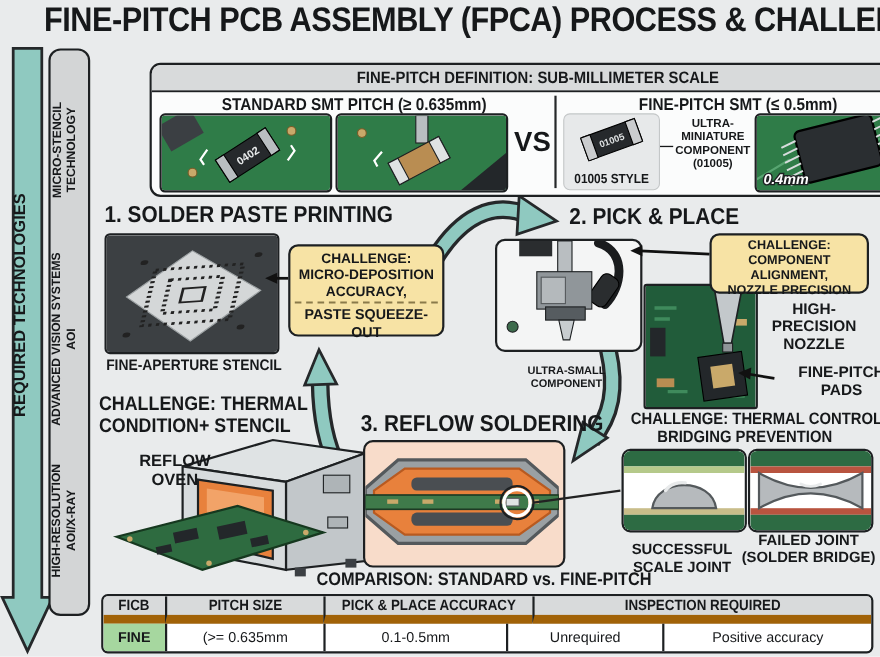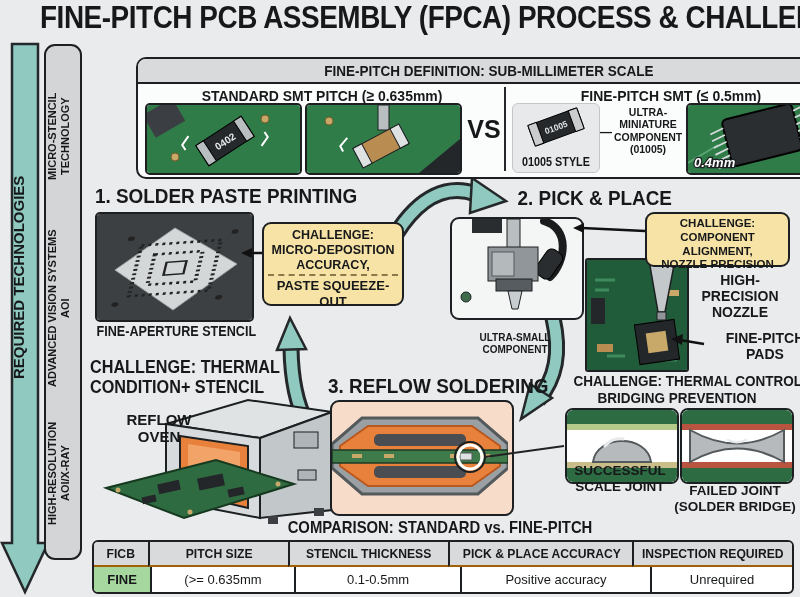--- a/index.html
+++ b/index.html
@@ -12,21 +12,21 @@
   .ctr{text-align:center;}
   .vtext{writing-mode:vertical-rl;transform:rotate(180deg);text-align:center;font-weight:bold;}
   .vtext span{display:block;}
   .panel{background:#fbfcfc;border:2px solid #1d2022;border-radius:10px;}
   .challenge{background:#f7e3a5;border:2px solid #1d2022;border-radius:9px;text-align:center;font-weight:bold;}
   .imgbox{border:2px solid #1d2022;border-radius:5px;overflow:hidden;}
   .tbl{position:absolute;display:flex;flex-direction:column;border:2px solid #1d2022;border-radius:6px;overflow:hidden;background:#fff;}
   .trow{display:flex;flex:1;}
   .tcell{display:flex;align-items:center;justify-content:center;border-left:2px solid #1d2022;font-size:13px;}
   .tcell:first-child{border-left:none;}
-  .thead .tcell{background:#d8dadb;font-weight:bold;border-bottom:2px solid #a16207;font-size:13.5px;text-align:right;}
+  .thead .tcell{background:#d8dadb;font-weight:bold;border-bottom:8px solid #a16207;font-size:13.5px;text-align:right;}
   .c0{width:56px;}.c1{width:142px;}.c2{width:164px;}.c3{width:188px;}.c4{flex:1;}
   svg{display:block;}
 </style>
 </head>
 <body>
 
 <div id="canvas">
 
   <div class="abs b condc ctr" style="left:0;top:5;width:800px;font-size:31px;letter-spacing:-0.5px;">FINE-PITCH PCB ASSEMBLY (FPCA) PROCESS &amp; CHALLENGES</div>
 
@@ -288,21 +288,21 @@
     <svg width="110" height="72" viewBox="0 0 110 72">
       <rect width="110" height="72" fill="#fff"></rect>
       <rect x="0" y="0" width="110" height="14" fill="#2d6b43"></rect>
       <rect x="0" y="14" width="110" height="6" fill="#b8543f"></rect>
       <rect x="0" y="52" width="110" height="6" fill="#b8543f"></rect>
       <rect x="0" y="58" width="110" height="14" fill="#2d6b43"></rect>
       <path d="M8,20 C40,38 70,38 102,20 L102,52 C70,34 40,34 8,52 Z" fill="#b6babd" stroke="#54595c" stroke-width="2"></path>
       <path d="M46,30 C52,33 58,33 64,30" fill="none" stroke="#e8eaeb" stroke-width="2.5" stroke-linecap="round"></path>
     </svg>
   </div>
-  <div class="abs b ctr" style="left:560px;top:463px;width:120px;font-size:13.5px;line-height:1.15;z-index:3;">
+  <div class="abs b ctr" style="left:560px;top:492px;width:120px;font-size:13.5px;line-height:1.15;z-index:3;">
     <span style="display:block">SUCCESSFUL</span>
     <span style="display:block">SCALE JOINT</span>
   </div>
   <div class="abs b ctr" style="left:672px;top:483px;width:126px;font-size:13.5px;line-height:1.15;z-index:3;">
     <span style="display:block">FAILED JOINT</span>
     <span style="display:block">(SOLDER BRIDGE)</span>
   </div>
 
   <svg class="abs" width="800" height="597" viewBox="0 0 800 597" style="left:0;top:0;z-index:4;pointer-events:none;">
     <path d="M262,253 L250,253" stroke="#111" stroke-width="2.5"></path>
@@ -318,42 +318,39 @@
 
   <div class="abs b ctr condc" style="left:240px;top:518px;width:400px;font-size:16.5px;z-index:3;">COMPARISON: STANDARD vs. FINE-PITCH</div>
   <div class="tbl" style="left:92px;top:540px;width:698px;height:50px;z-index:3;">
     <div class="trow thead">
       <div class="tcell c0">
           <span class="condc">FICB</span>
         </div>
       <div class="tcell c1">
           <span class="condc">PITCH SIZE</span>
         </div>
-      <div class="tcell c2">
-          <span class="condc">STENCIL THICKNESS</span>
-        </div>
       <div class="tcell c3">
           <span class="condc">PICK &amp; PLACE ACCURACY</span>
         </div>
       <div class="tcell c4">
           <span class="condc">INSPECTION REQUIRED</span>
         </div>
     </div>
     <div class="trow">
       <div class="tcell c0 b" style="background:#a6d79f;">
           <span>FINE</span>
         </div>
       <div class="tcell c1">
           <span>(&gt;= 0.635mm</span>
         </div>
       <div class="tcell c2">
           <span>0.1-0.5mm</span>
         </div>
+      <div class="tcell c4">
+          <span>Unrequired</span>
+        </div>
       <div class="tcell c3">
           <span>Positive accuracy</span>
         </div>
-      <div class="tcell c4">
-          <span>Unrequired</span>
-        </div>
     </div>
   </div>
 
 </div>
 
 </body></html>

